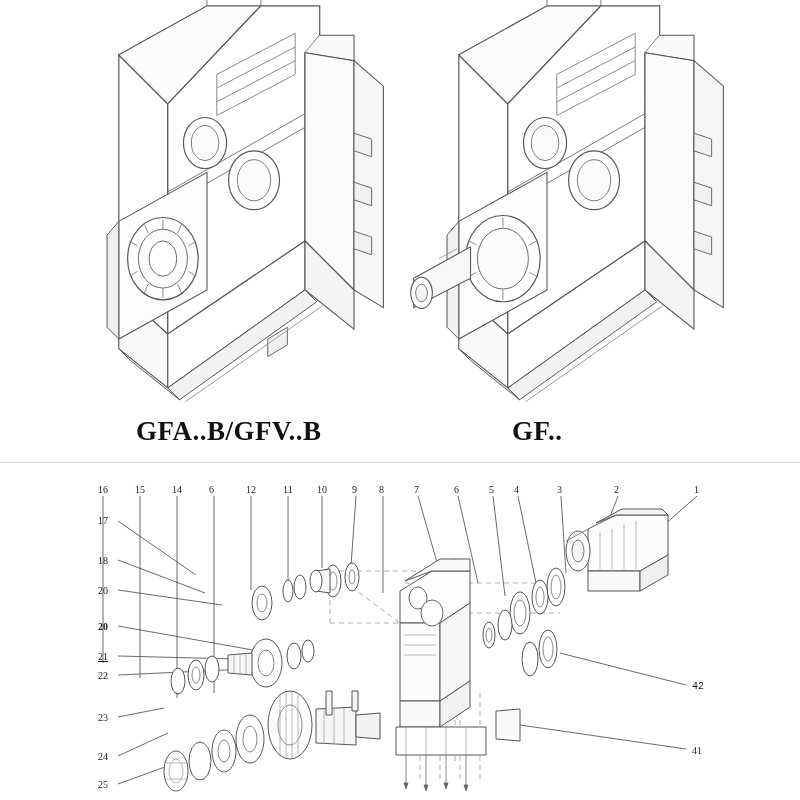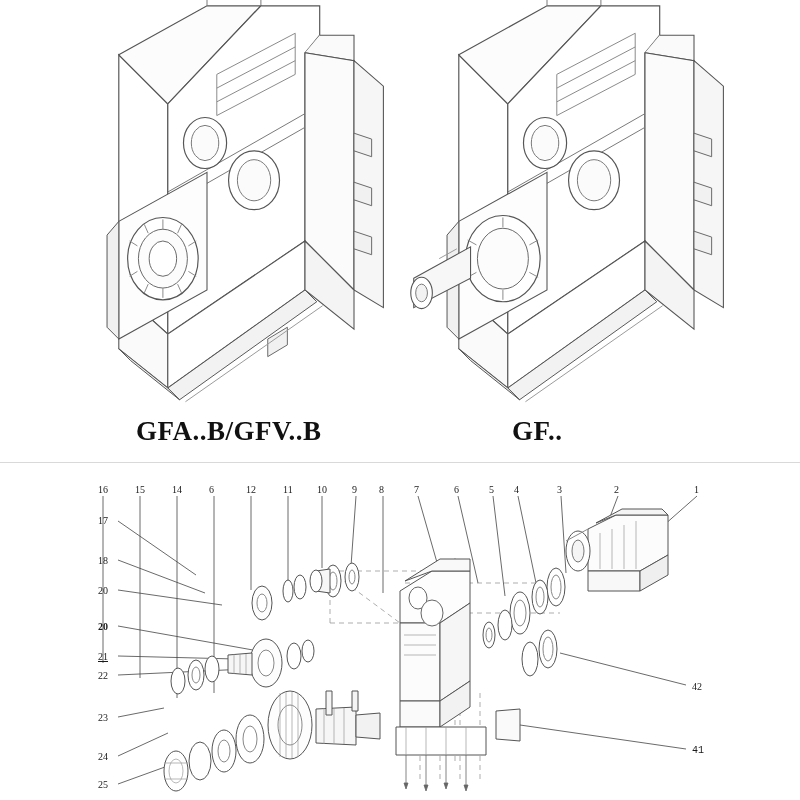--- a/index.html
+++ b/index.html
@@ -392,17 +392,17 @@
         <div class="callout-num" style="left: 694px; top: 21px;">1</div>
         <div class="callout-num" style="left: 98px; top: 52px;">17</div>
         <div class="callout-num" style="left: 98px; top: 92px;">18</div>
         <div class="callout-num" style="left: 98px; top: 122px;">20</div>
         <div class="callout-num" style="left: 98px; top: 158px; font-weight: bold;">20</div>
         <div class="callout-num" style="left: 98px; top: 188px; text-decoration: underline;">21</div>
         <div class="callout-num" style="left: 98px; top: 207px;">22</div>
         <div class="callout-num" style="left: 98px; top: 249px;">23</div>
         <div class="callout-num" style="left: 98px; top: 288px;">24</div>
         <div class="callout-num" style="left: 98px; top: 316px; font-family: Liberation Serif, serif;">25</div>
-        <div class="callout-num" style="left: 692px; top: 218px;">42</div>
-        <div class="callout-num" style="left: 692px; top: 282px; font-family: Liberation Mono, monospace;">41</div>
+        <div class="callout-num" style="left: 692px; top: 218px; font-family: Liberation Mono, monospace;">42</div>
+        <div class="callout-num" style="left: 692px; top: 282px;">41</div>
       </div>
   </div>
 </div>
 
 </body></html>

